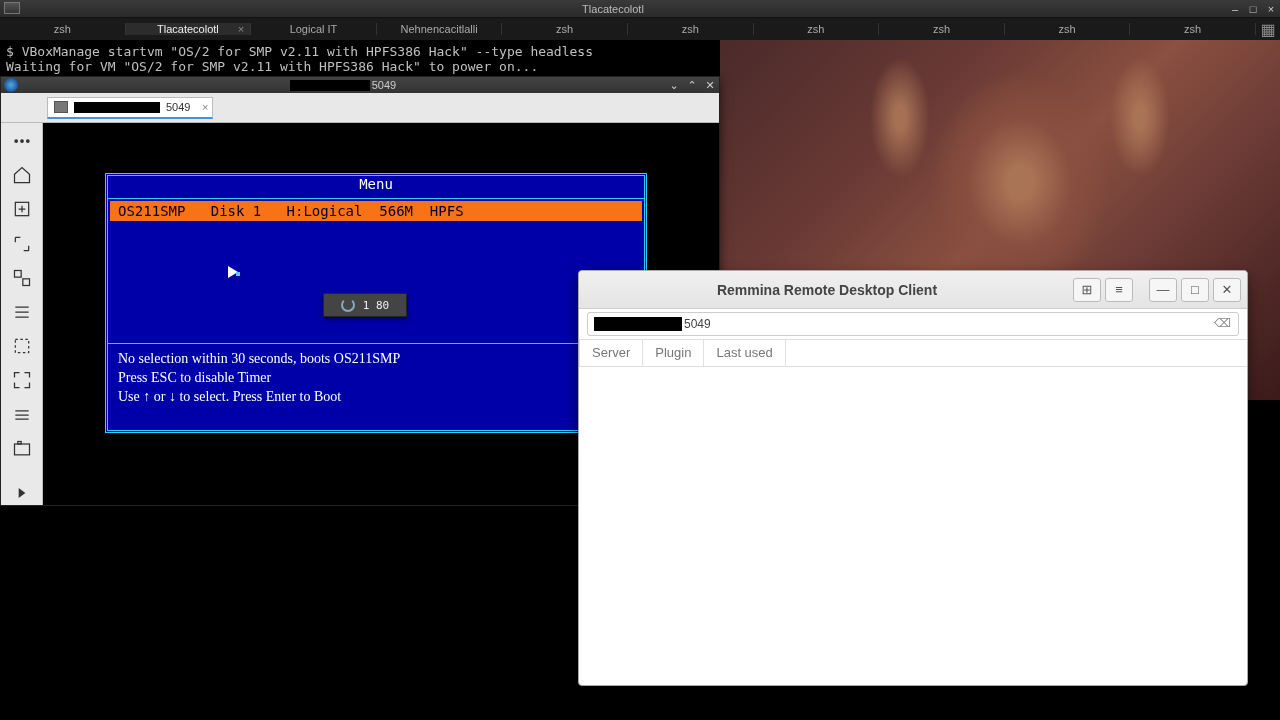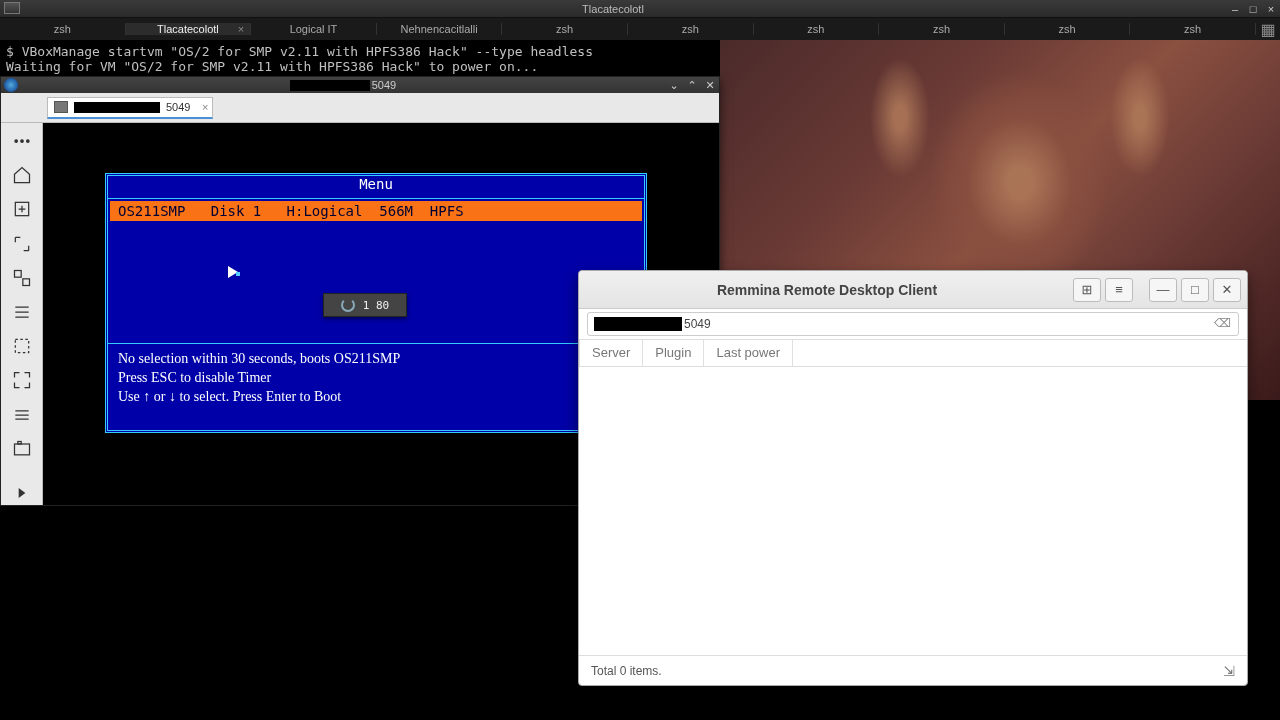--- a/index.html
+++ b/index.html
@@ -390,21 +390,16 @@
   <div class="remmina-addr">
     <div class="addr-box">
       <span class="addr-redact"></span>
       <span style="flex:1">5049</span>
       <span class="clear-btn">⌫</span>
     </div>
   </div>
   <div class="remmina-cols">
     <div class="col">Server</div>
     <div class="col">Plugin</div>
-    <div class="col">Last power</div>
+    <div class="col">Last used</div>
   </div>
   <div class="remmina-body"></div>
-  <div class="remmina-status">
-    <span>Total 0 items.</span>
-    <span class="sp"></span>
-    <span class="grip">⇲</span>
-  </div>
 </div>
 
 </body></html>

